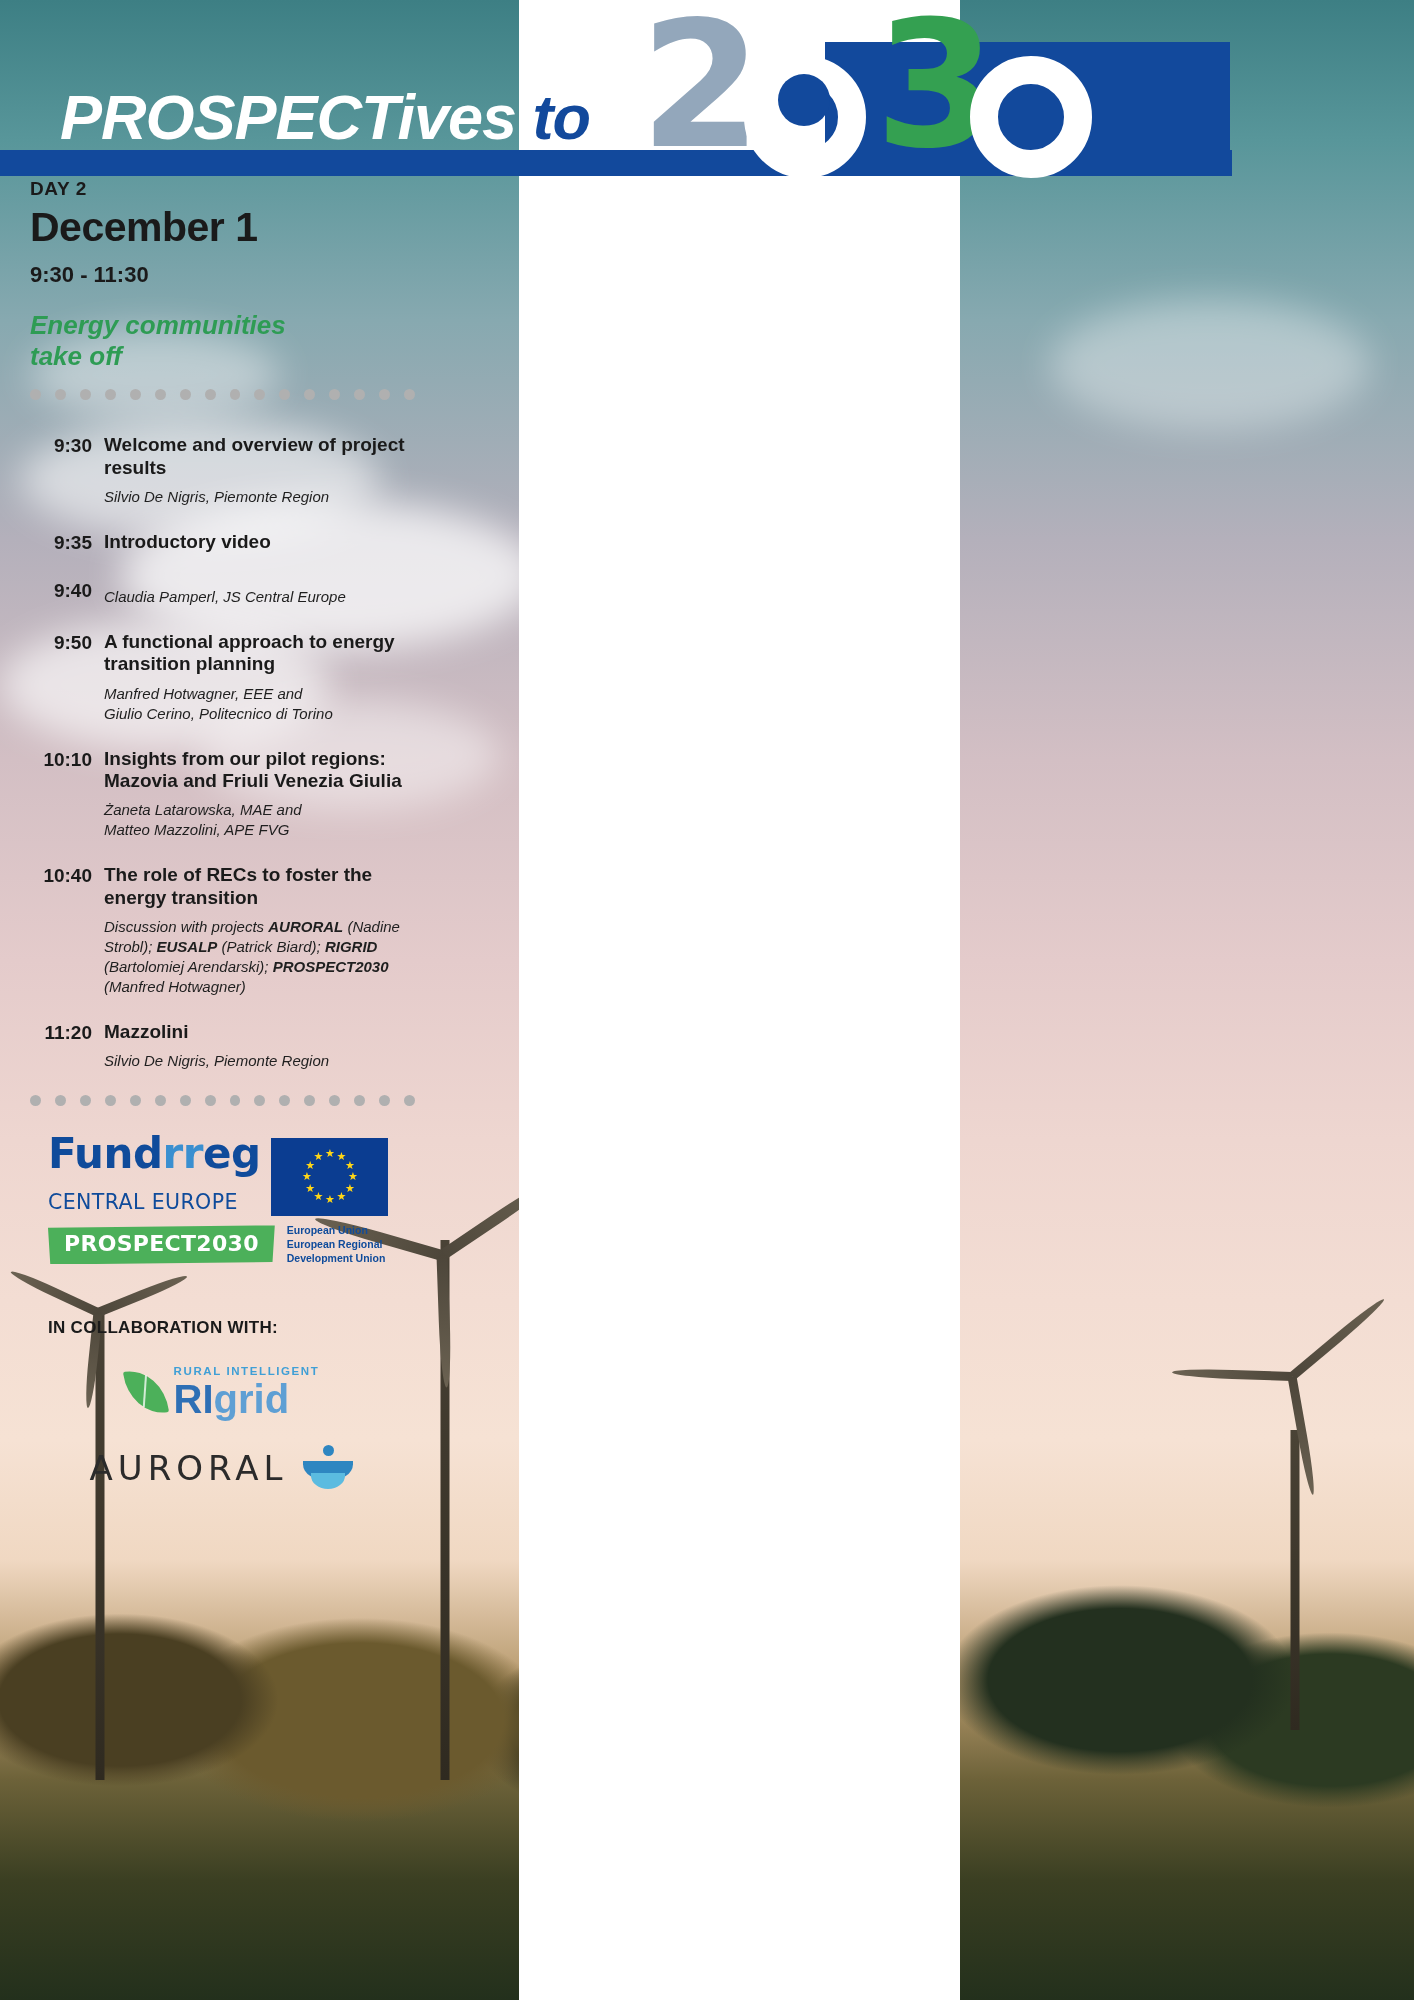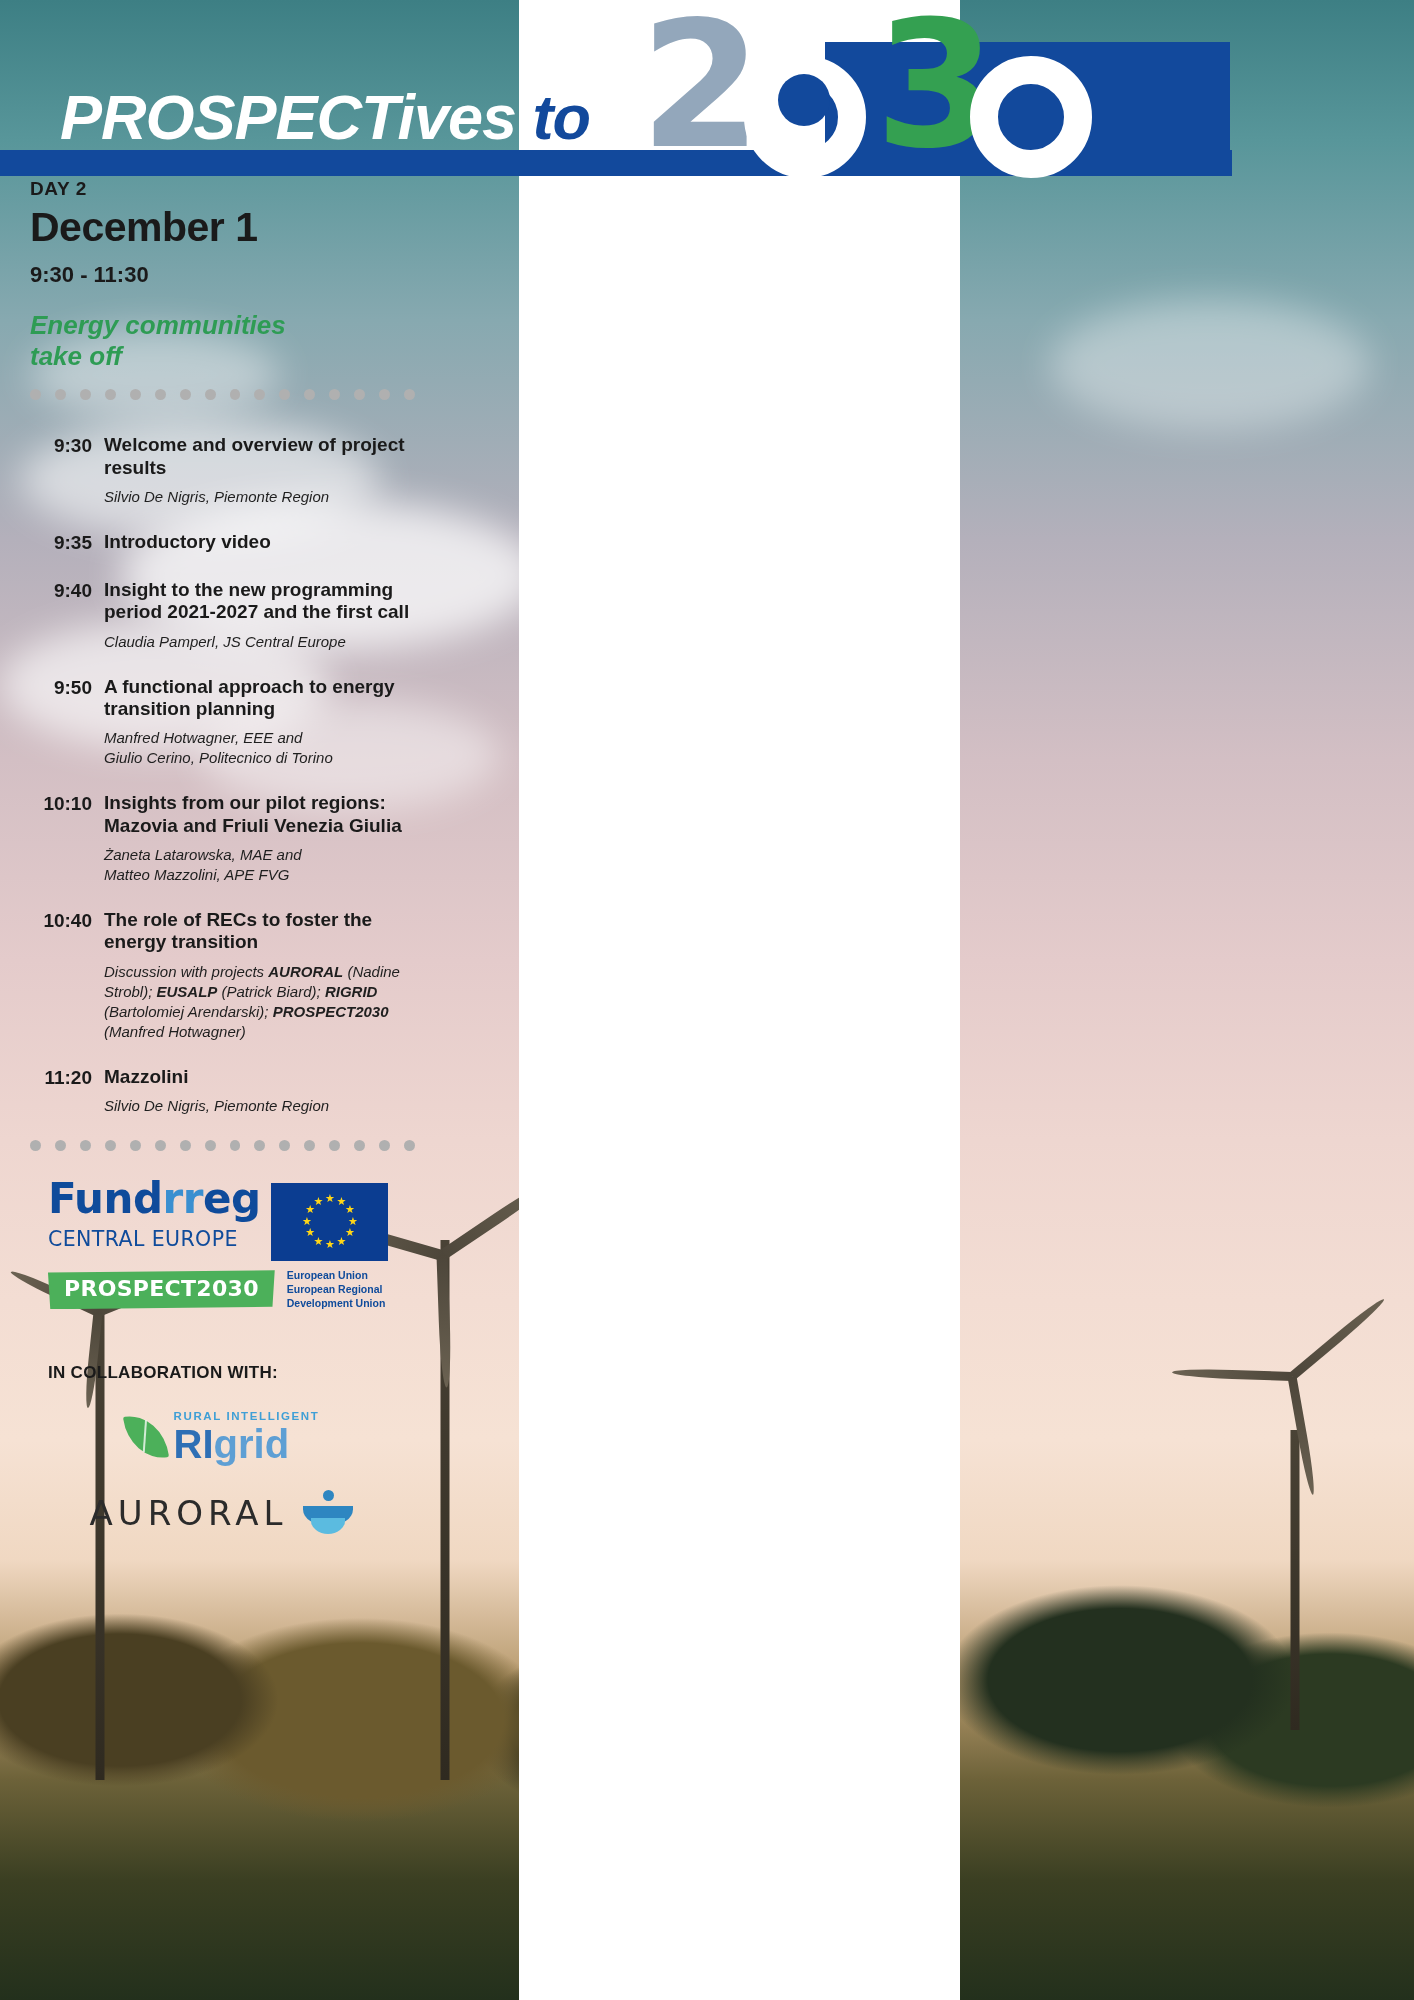--- a/index.html
+++ b/index.html
@@ -142,21 +142,21 @@
   .interreg-wrap { margin: 6px 0 0 18px; width: 340px; }
   .interreg-row { display: flex; align-items: stretch; }
   .interreg-left { width: 215px; }
   .ir-word {
     font-size: 42px; font-weight: 700; color: #0f4b9b; line-height: .95;
     letter-spacing: -.5px; font-family: "DejaVu Sans", sans-serif;
   }
   .ir-word .lite { color: #3a8fd0; }
   .ir-sub {
     font-size: 20.5px; font-weight: 400; color: #0f4b9b; letter-spacing: .4px;
-    margin-top: 8px; font-family: "DejaVu Sans", sans-serif;
+    margin-top: 16px; font-family: "DejaVu Sans", sans-serif;
   }
   .eu-flag {
     width: 118px; height: 78px; background: #0b3d91; position: relative;
     margin-left: 10px; margin-top: 4px;
   }
   .eu-star { position: absolute; color: #ffd617; font-size: 11px; line-height: 1; }
 
   .prospect-bar {
     margin-top: 8px; display: flex; align-items: center;
   }
@@ -302,21 +302,20 @@
         </div>
         <div class="item">
           <div class="item-time">9:35</div>
           <div class="item-body">
             <div class="item-title">Introductory video</div>
           </div>
         </div>
         <div class="item">
           <div class="item-time">9:40</div>
           <div class="item-body">
-            <div class="item-title">Insight to the new programming period 2021-2027 and the first call</div>
             <div class="item-speaker">Claudia Pamperl, JS Central Europe</div>
           </div>
         </div>
         <div class="item">
           <div class="item-time">9:50</div>
           <div class="item-body">
             <div class="item-title">A functional approach to energy transition planning</div>
             <div class="item-speaker">Manfred Hotwagner, EEE and</div>
             <div class="item-speaker" style="margin-top: 0px;">Giulio Cerino, Politecnico di Torino</div>
           </div>

